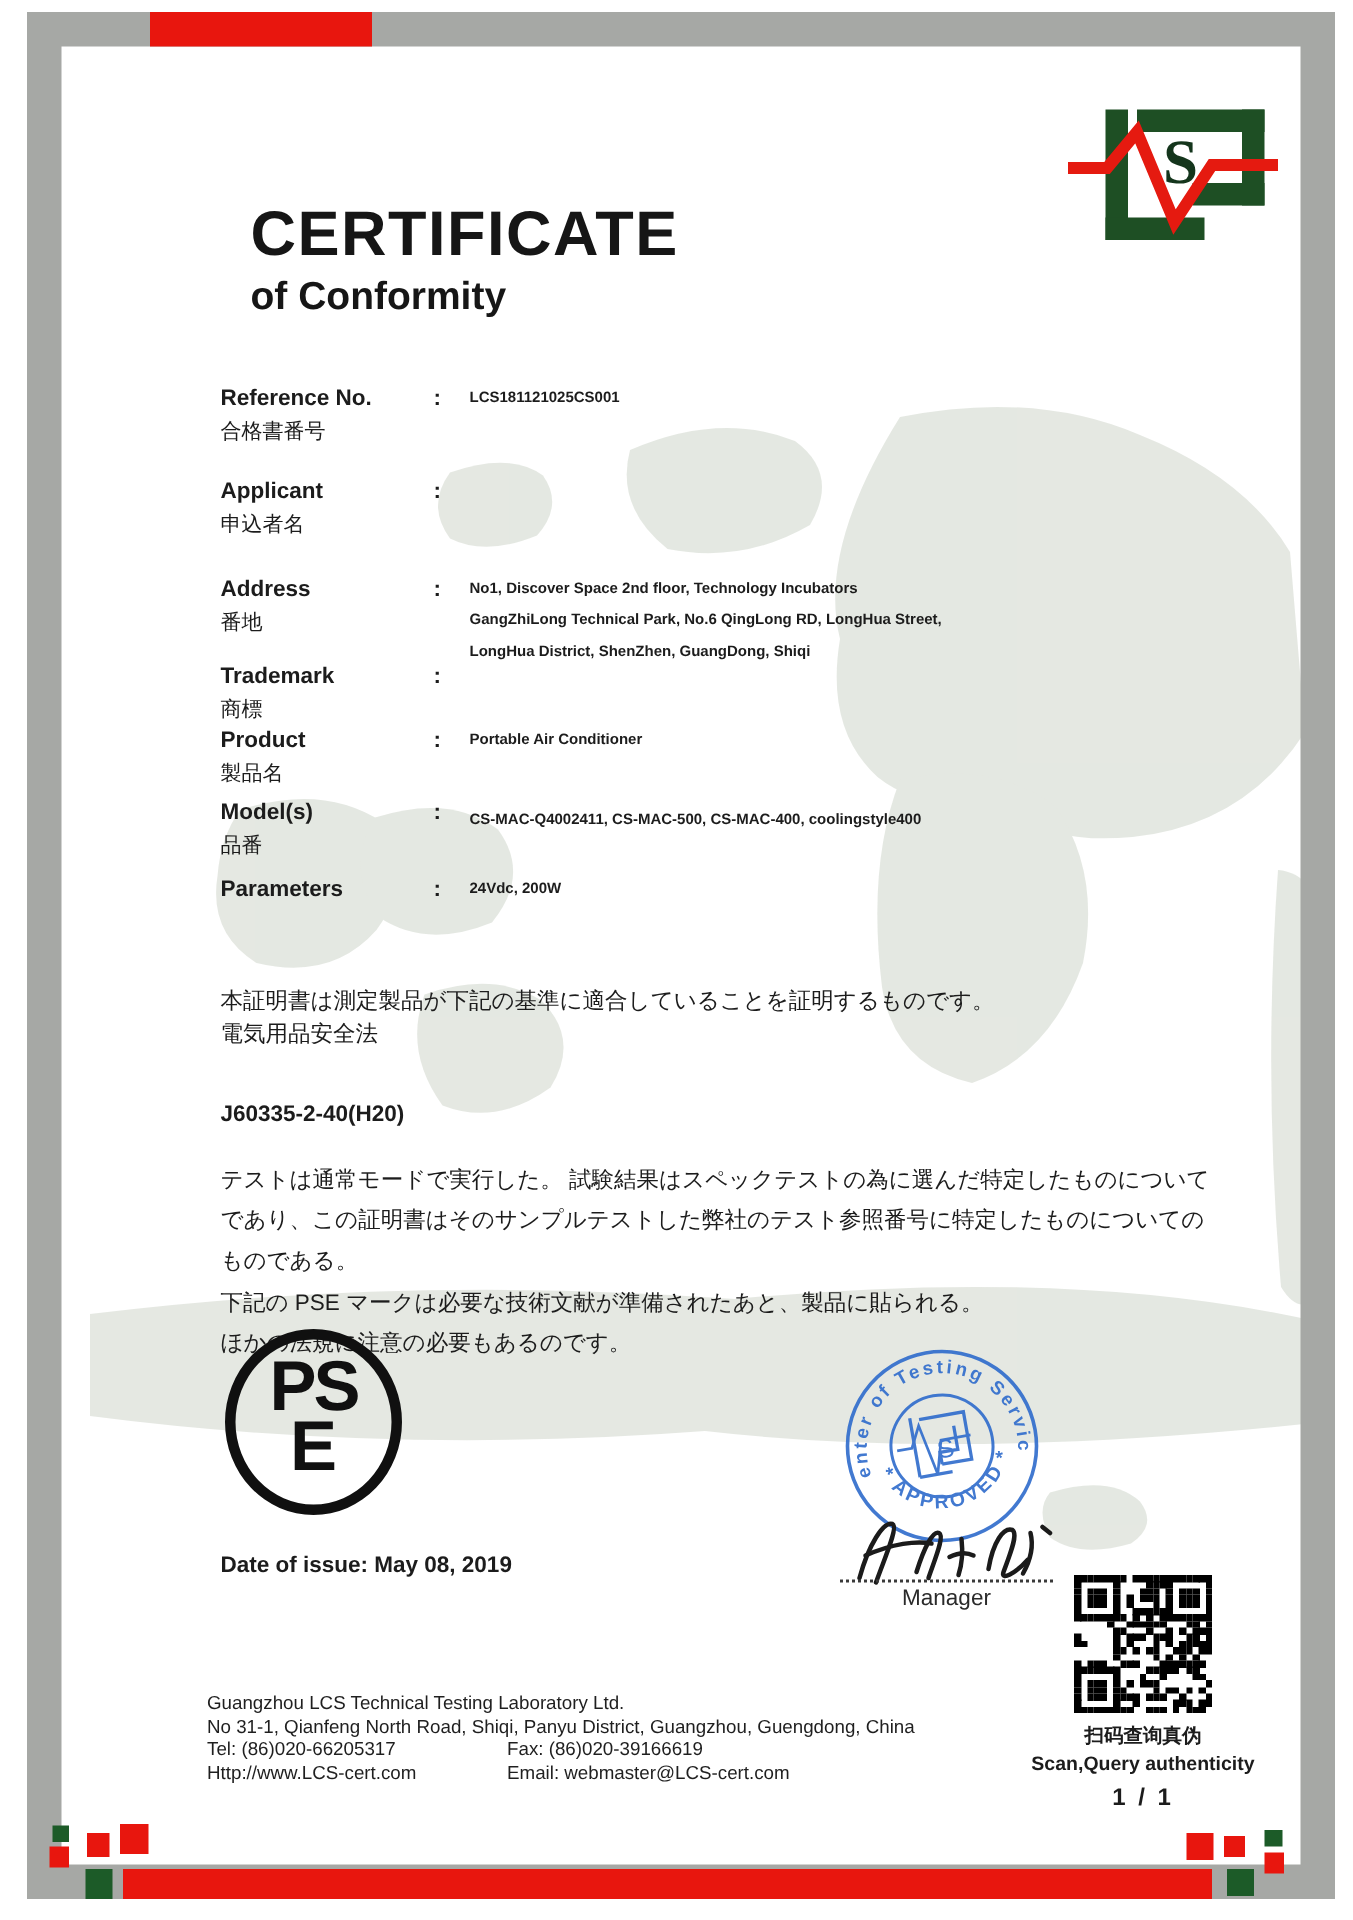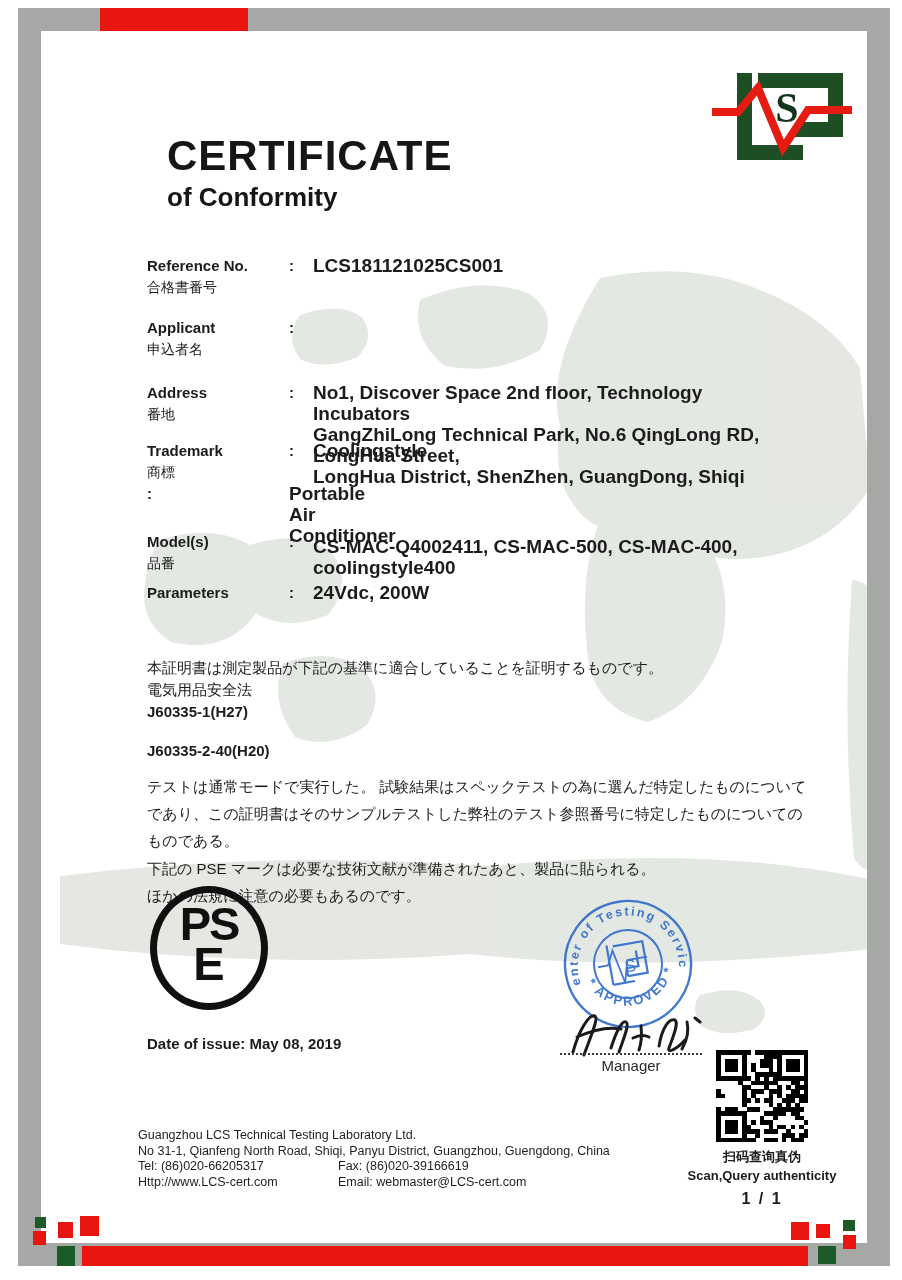--- a/index.html
+++ b/index.html
@@ -24,28 +24,28 @@
   
   .title { position:absolute; left:167px; top:133px; }
   .title h1 { font-size:42px; line-height:46px; font-weight:bold; letter-spacing:1px; color:#161616; }
   .title h2 { font-size:26px; line-height:30px; font-weight:bold; margin-top:3px; color:#161616; }
 
   
   .frow { position:absolute; left:147px; width:648px; display:grid; grid-template-columns:142px 24px 1fr; }
   .len { font-size:15px; line-height:21px; font-weight:bold; }
   .ljp { font-size:14px; line-height:22px; white-space:pre-line; }
   .col { font-size:15px; line-height:21px; font-weight:bold; }
-  .val { font-size:19px; line-height:21px; font-weight:bold; white-space:pre-line; }
+  .val { font-size:10px; line-height:21px; font-weight:bold; white-space:pre-line; }
 
   
   .stmt { position:absolute; left:147px; top:656px; width:660px; font-size:15px; }
   .stmt .s1 { line-height:23px; }
   .stmt .s2 { line-height:22px; }
   .stmt .std { font-weight:bold; line-height:22px; }
-  .stmt .std2 { margin-top:17px; }
+  .stmt .std2 { margin-top:31px; }
   .para { position:absolute; left:147px; top:757px; width:670px; font-size:15px; line-height:27.2px; white-space:pre-line;margin-top:16px; }
 
   
   .pse { position:absolute; left:150px; top:886px; width:118px; height:124px;
          border:7px solid #101010; border-radius:50%; text-align:center; color:#101010; }
   .pse .ps { font-size:47px; font-weight:bold; line-height:44px; margin-top:9px; letter-spacing:-2px; }
   .pse .e  { font-size:47px; font-weight:bold; line-height:44px; margin-top:-4px; }
 
   
   .stamp { position:absolute; left:558px; top:894px; opacity:.9; }
@@ -144,23 +144,26 @@
     <div class="val">No1, Discover Space 2nd floor, Technology Incubators
 GangZhiLong Technical Park, No.6 QingLong RD, LongHua Street,
 LongHua District, ShenZhen, GuangDong, Shiqi</div>
   </div>
   <div class="frow" style="top:440px">
     <div>
         <div class="len">Trademark</div>
          <div class="ljp">商標</div>
       </div>
     <div class="col">:</div>
-    <div class="val">Coolingstyle</div>
   </div>
   <div class="frow" style="top:483px">
+    <div>
+        <div class="len">Product</div>
+         <div class="ljp">製品名</div>
+      </div>
     <div class="col">:</div>
     <div class="val">Portable Air Conditioner</div>
   </div>
   <div class="frow" style="top:531px">
     <div>
         <div class="len">Model(s)</div>
          <div class="ljp">品番</div>
       </div>
     <div class="col">:</div>
     <div class="val" style="padding-top:5px">CS-MAC-Q4002411, CS-MAC-500, CS-MAC-400, coolingstyle400</div>
@@ -169,21 +172,20 @@
     <div>
         <div class="len">Parameters</div>
       </div>
     <div class="col">:</div>
     <div class="val">24Vdc, 200W</div>
   </div>
 
   <div class="stmt">
     <div class="s1">本証明書は測定製品が下記の基準に適合していることを証明するものです。</div>
     <div class="s2">電気用品安全法</div>
-    <div class="std">J60335-1(H27)</div>
     <div class="std std2">J60335-2-40(H20)</div>
   </div>
   <div class="para">テストは通常モードで実行した。 試験結果はスペックテストの為に選んだ特定したものについてであり、この証明書はそのサンプルテストした弊社のテスト参照番号に特定したものについてのものである。
 下記の PSE マークは必要な技術文献が準備されたあと、製品に貼られる。
 ほかの法規に注意の必要もあるのです。</div>
 
   <div class="pse">
     <div class="ps">PS</div>
     <div class="e">E</div>
   </div>

